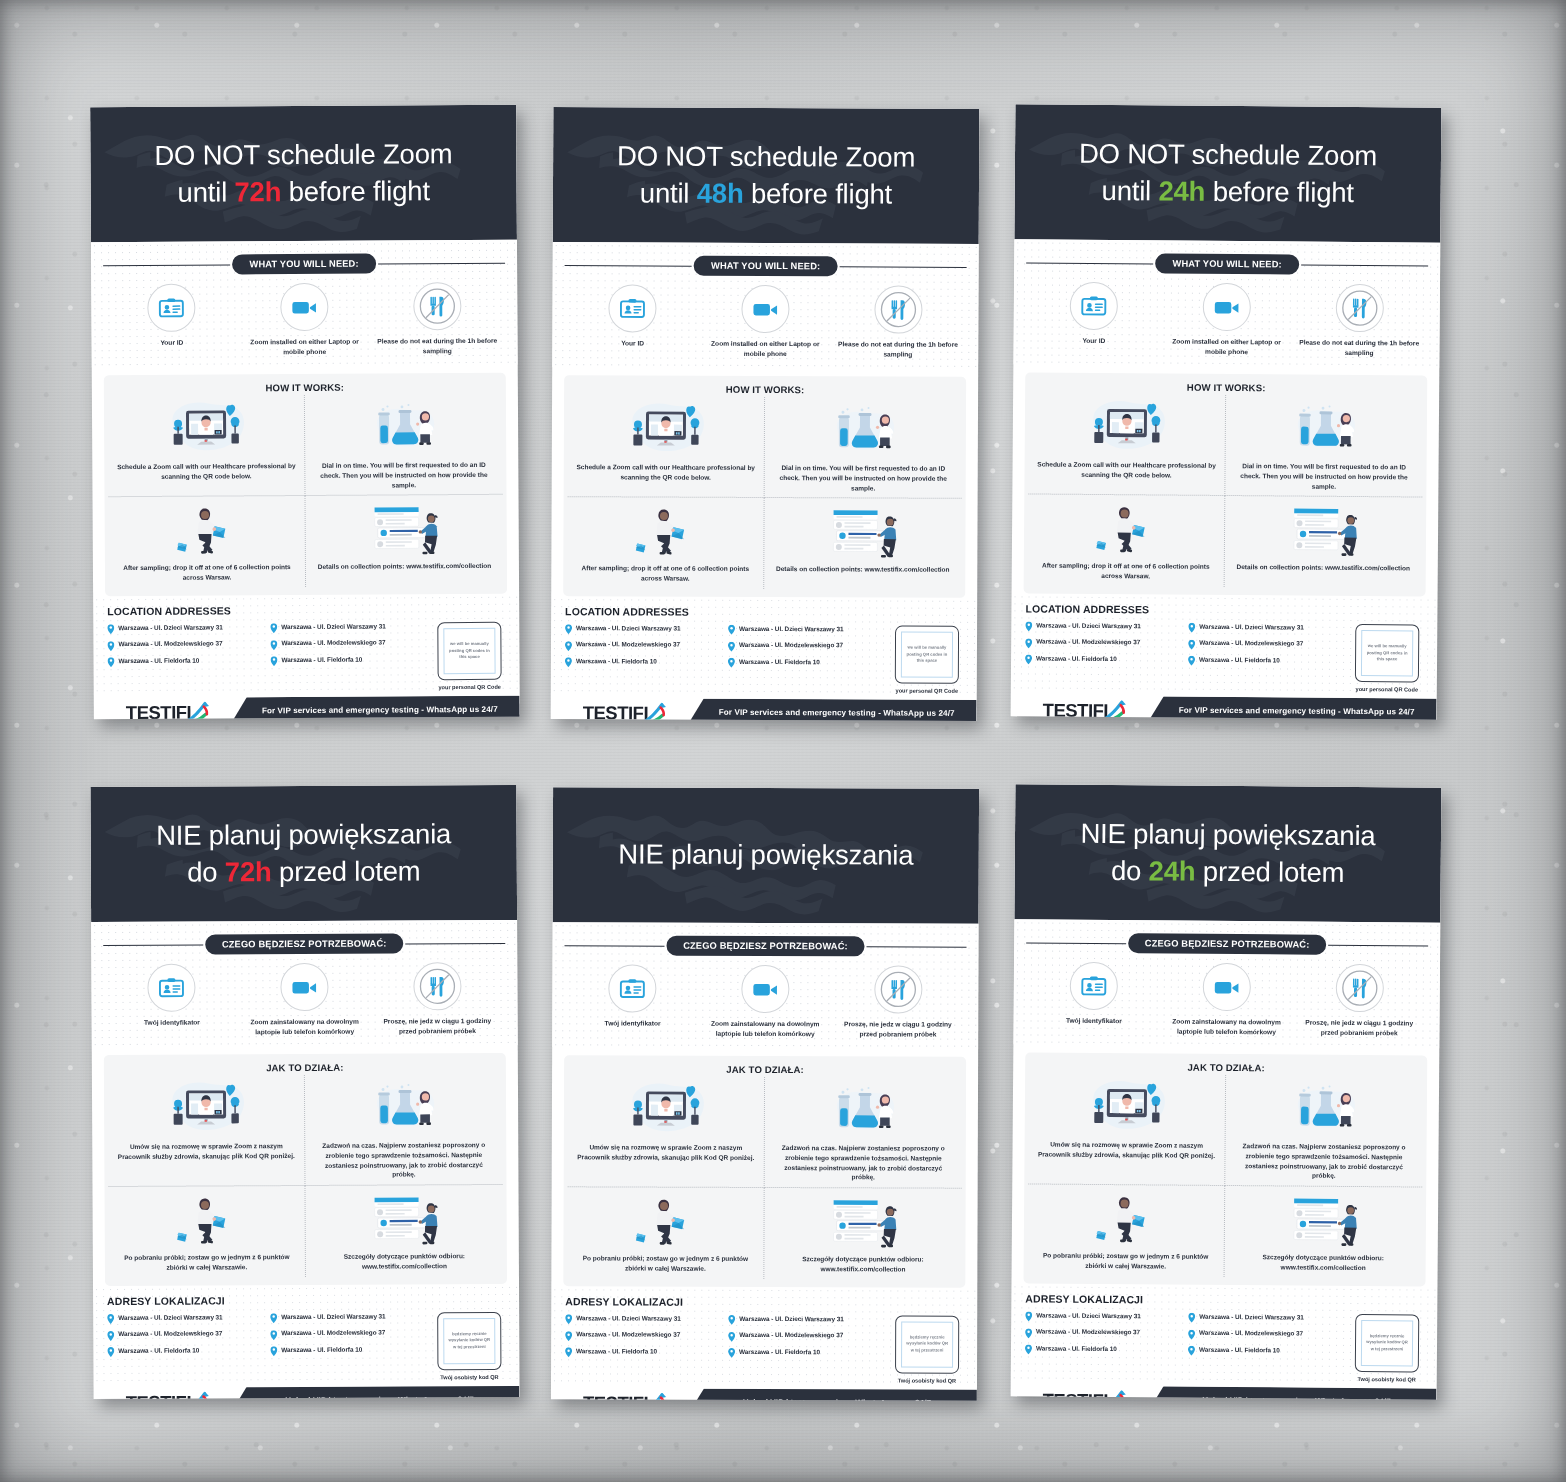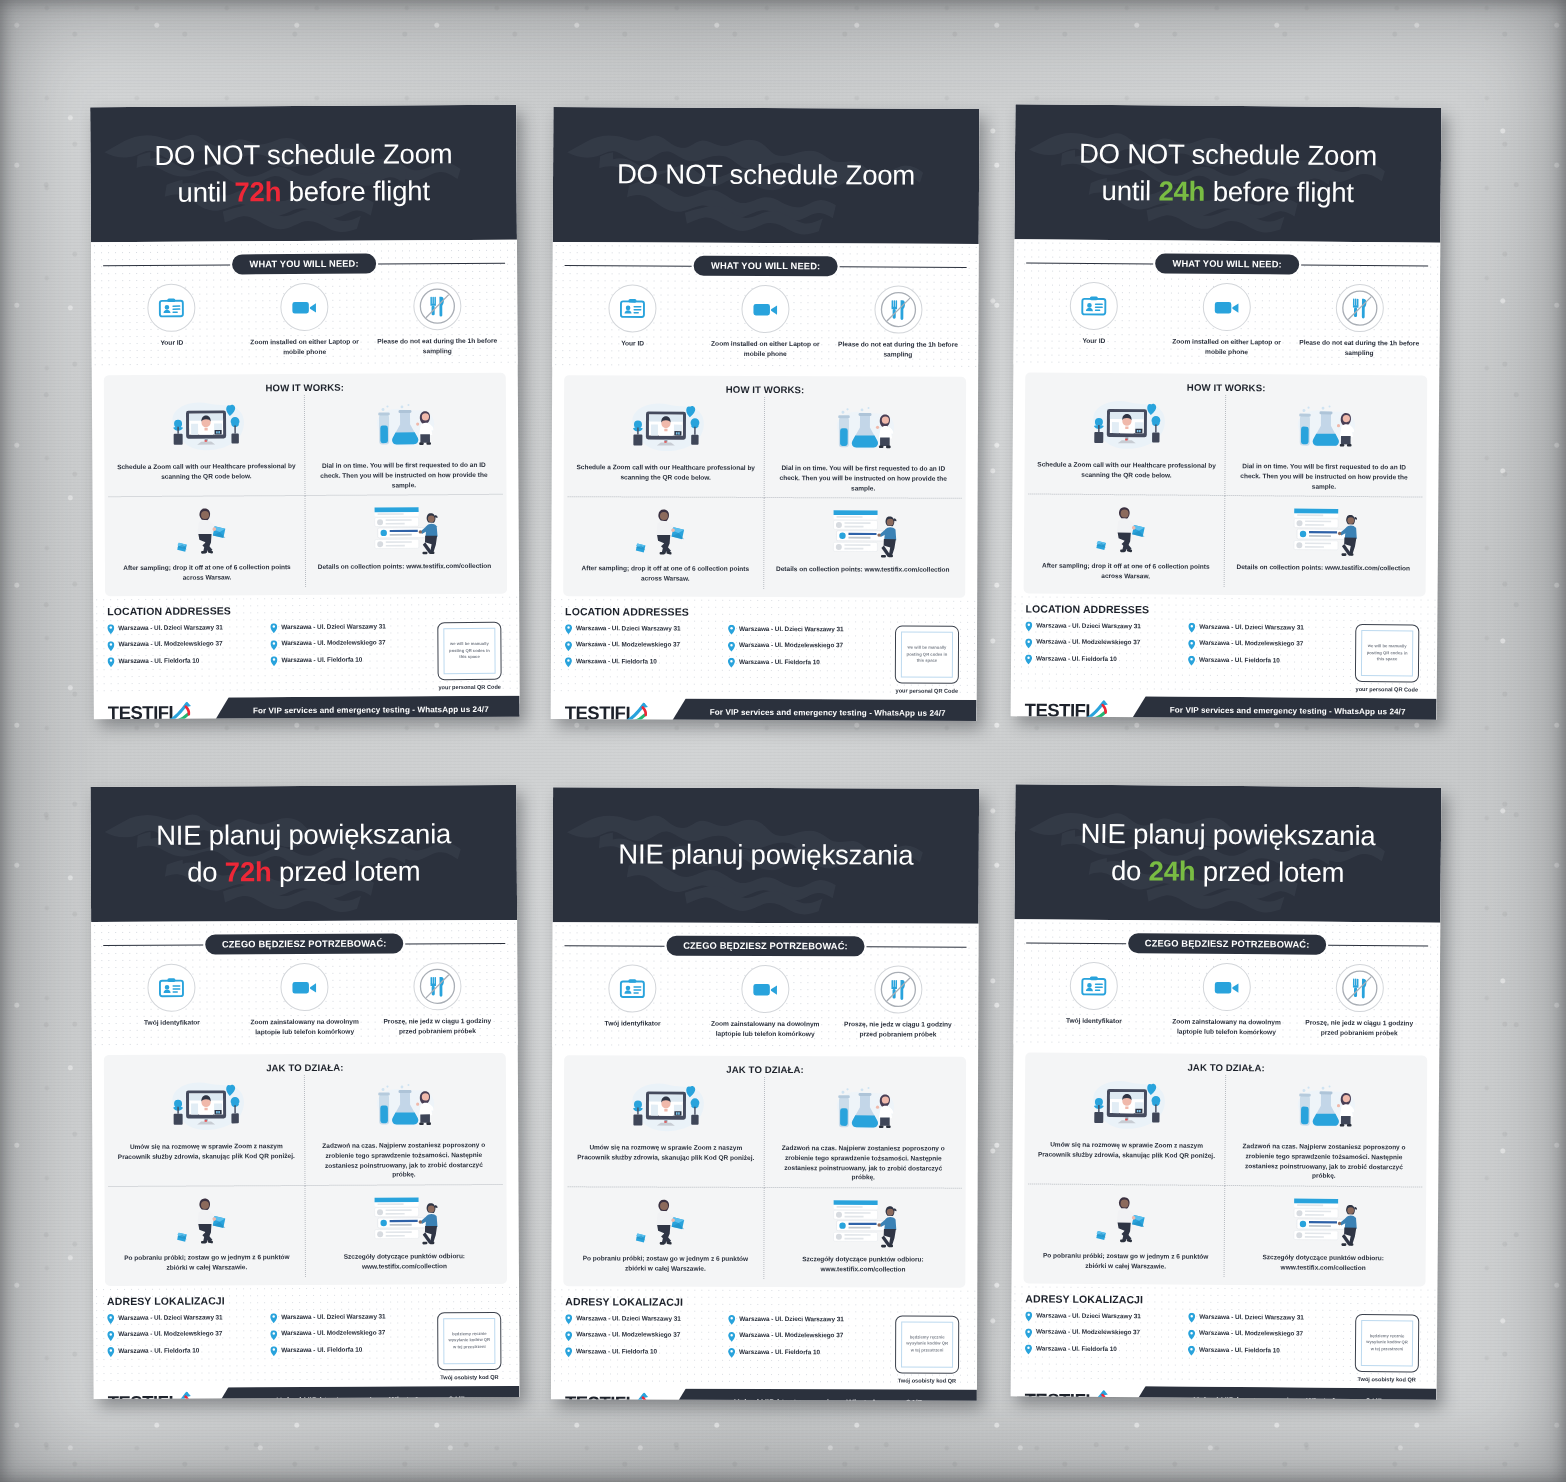--- a/index.html
+++ b/index.html
@@ -214,21 +214,21 @@
   .qr-cap { font-size: 5.6px; color: #2b313d; margin-top: 4px; font-weight: 600; }
 
   
   .p-footer {
     position: relative;
     flex: none;
     height: 40px;
     display: flex;
     align-items: center;
   }
-  .logo { position: relative; margin-left: 14px; width: 96px; height: 30px; }
+  .logo { position: relative; margin-left: 32px; width: 96px; height: 30px; }
   .foot-banner {
     position: relative;
     flex: 1;
     height: 28px;
     margin-left: 8px;
     background: #2b313d;
     color: #fff;
     display: flex; align-items: center; justify-content: center;
     font-size: 8.1px;
     font-weight: 600;
@@ -526,20 +526,23 @@
       <svg class="worldmap" viewBox="0 0 426 135" preserveAspectRatio="xMidYMid slice">
         <g fill="#454c59">
           <path d="M34 34c9-5 20-7 31-5 7 1 13 5 20 4 6-1 11-5 17-5 5 0 9 3 13 6 5 4 11 7 17 6 6-1 10-6 16-7 7-1 13 4 20 5 6 1 12-2 18-4 7-3 15-3 22 1 5 3 8 8 13 11 6 3 13 2 19 0 8-3 17-5 25-2 6 2 10 7 16 9 7 2 14-1 21 0 5 1 9 5 13 8 5 4 12 5 18 3 7-2 13-7 20-7 6 0 12 3 17 7l-3 10c-6-4-12-8-19-7-8 1-14 7-22 8-7 1-14-2-20-6-4-3-9-5-14-4-7 1-13 6-20 7-8 1-16-2-22-7-5-4-9-9-15-10-8-2-16 1-24 4-7 2-15 3-22 0-6-3-10-8-16-10-6-2-13-1-19 1-7 3-15 5-22 2-6-2-11-7-17-8-6-1-11 3-16 6-6 4-14 5-21 2-6-2-11-7-17-8-6-1-11 3-17 5-10 3-21 1-30-4z"></path>
           <path d="M60 52c6-2 13-1 19 2 5 2 9 6 14 8 7 3 15 2 22 0 6-2 12-5 18-4 6 1 10 6 15 9 7 4 15 4 22 1 6-2 11-6 17-7 7-1 13 3 19 6 6 3 13 4 19 1 6-2 11-7 18-8 7-1 14 2 20 5 6 3 13 4 19 1 6-2 11-7 18-7 6 0 11 4 16 7l-2 12c-5-3-10-7-16-6-7 1-12 7-19 8-8 1-15-3-22-6-5-2-11-3-16-1-7 3-12 8-19 9-8 1-16-2-23-6-5-3-10-7-16-6-7 1-12 6-19 8-8 2-16 1-23-3-6-3-10-8-16-10-6-2-12 0-18 2-8 3-17 4-25 1-6-2-11-6-17-8-6-2-13-1-19 1l1-12c4-2 8-3 13-4z"></path>
           <path d="M92 77c7-2 15-1 21 3 6 3 11 8 18 9 7 1 13-3 19-5 7-3 14-2 20 2 6 3 11 8 18 9 7 1 13-3 20-5 7-2 14 0 20 4 6 3 12 6 19 5 7-1 12-6 19-7 6-1 12 2 17 5l-3 13c-5-3-10-6-16-5-7 1-12 6-19 7-8 1-15-2-22-6-5-3-11-5-17-3-7 2-13 6-20 7-8 1-15-3-22-7-5-3-10-6-16-5-7 1-13 5-20 6-8 1-15-2-21-6-6-4-11-9-18-10-5-1-10 0-15 2l2-12c5-2 10-4 16-5z"></path>
           <path d="M150 100c8-3 17-2 24 2 6 3 12 8 19 8 7 0 13-4 20-6 7-2 14-1 20 3 6 3 11 7 18 8 7 1 13-2 19-5l-4 13c-6 2-12 4-18 3-8-1-14-6-21-9-5-2-11-3-16-1-7 3-14 7-21 7-8 0-15-4-22-8-5-3-11-6-17-5-6 1-11 4-17 6l-2-11c6-2 12-4 18-5z"></path>
         </g>
       </svg>
       <div class="p-title">
         <div>DO NOT schedule Zoom</div>
+        <div>
+          <span>until </span><span class="accent" style="color: rgb(41, 163, 220);">48h</span><span> before flight</span>
+        </div>
       </div>
     </div>
 
     <div class="need-wrap">
       <div class="dots"></div>
       <div class="need-badge-row">
         <div class="need-rule"></div>
         <div class="need-badge">WHAT YOU WILL NEED:</div>
         <div class="need-rule"></div>
       </div>

